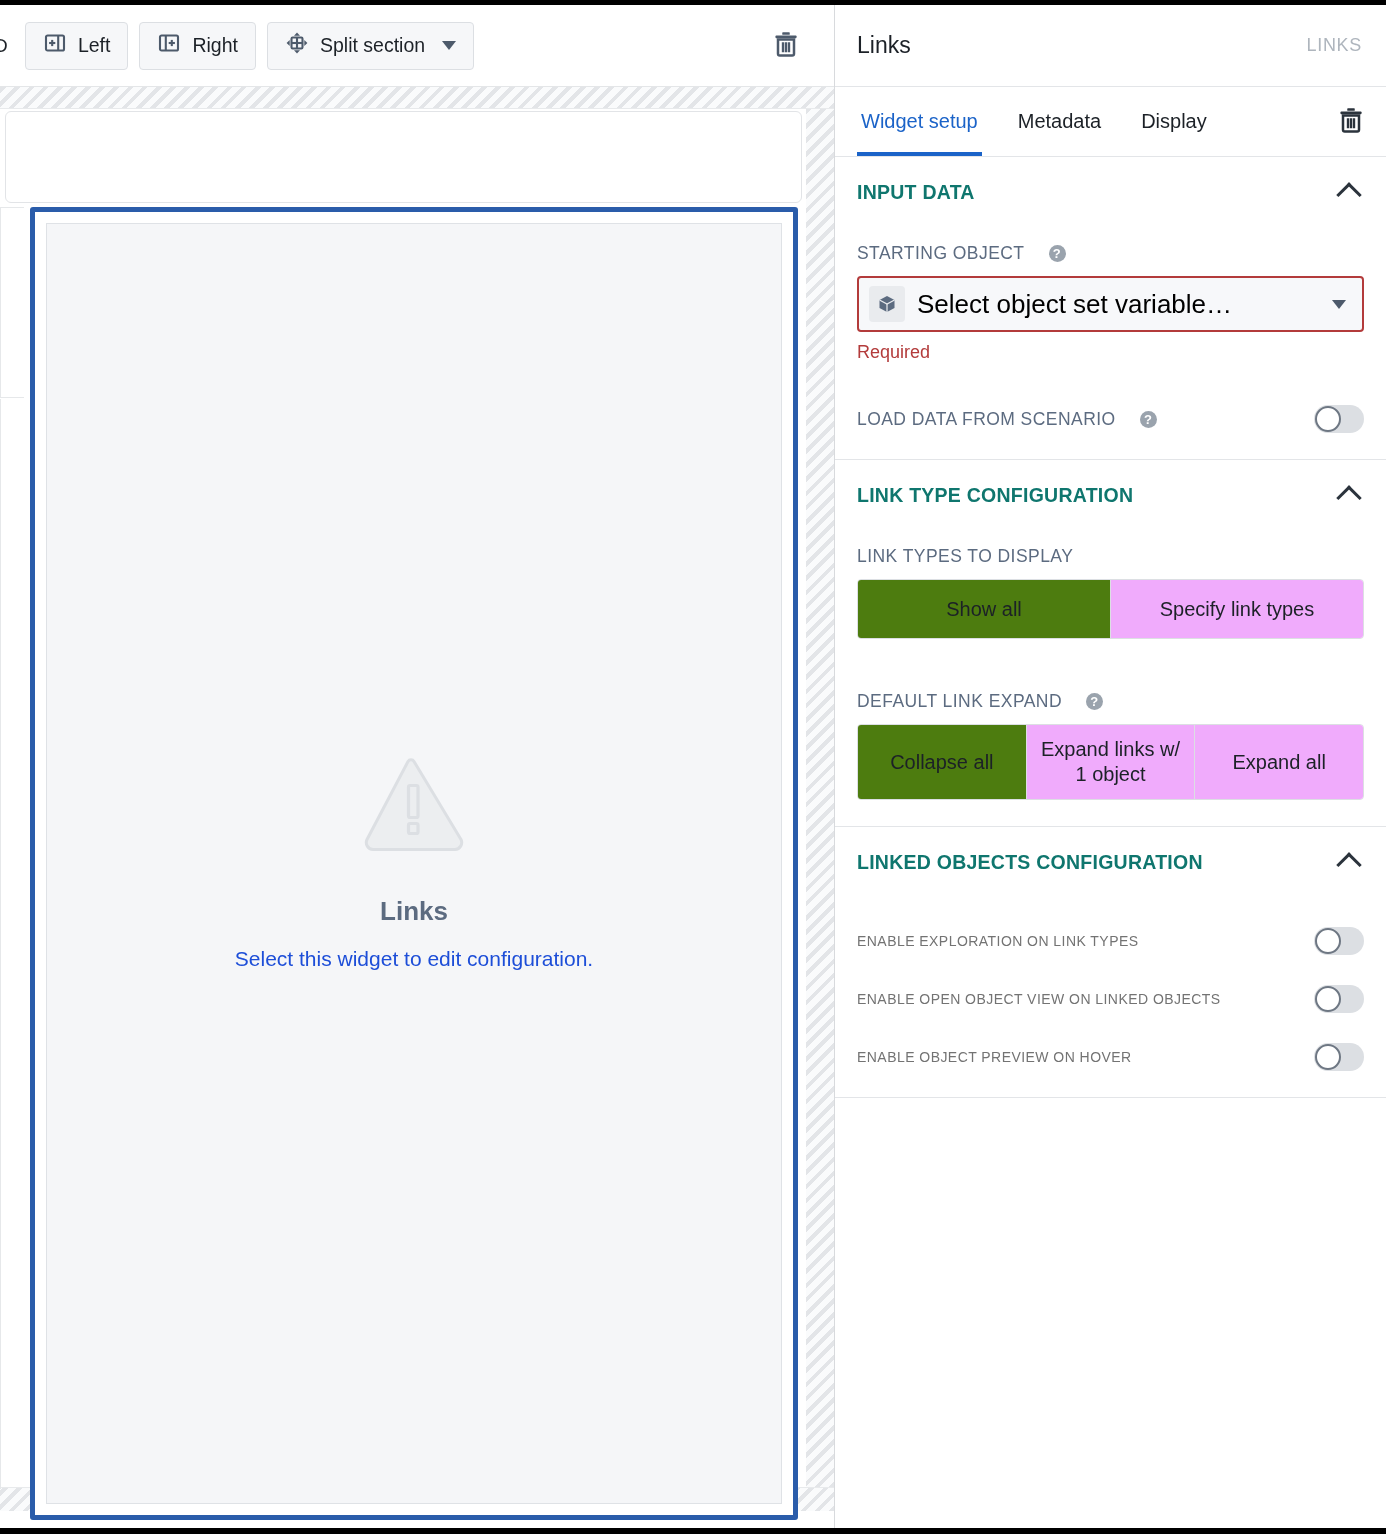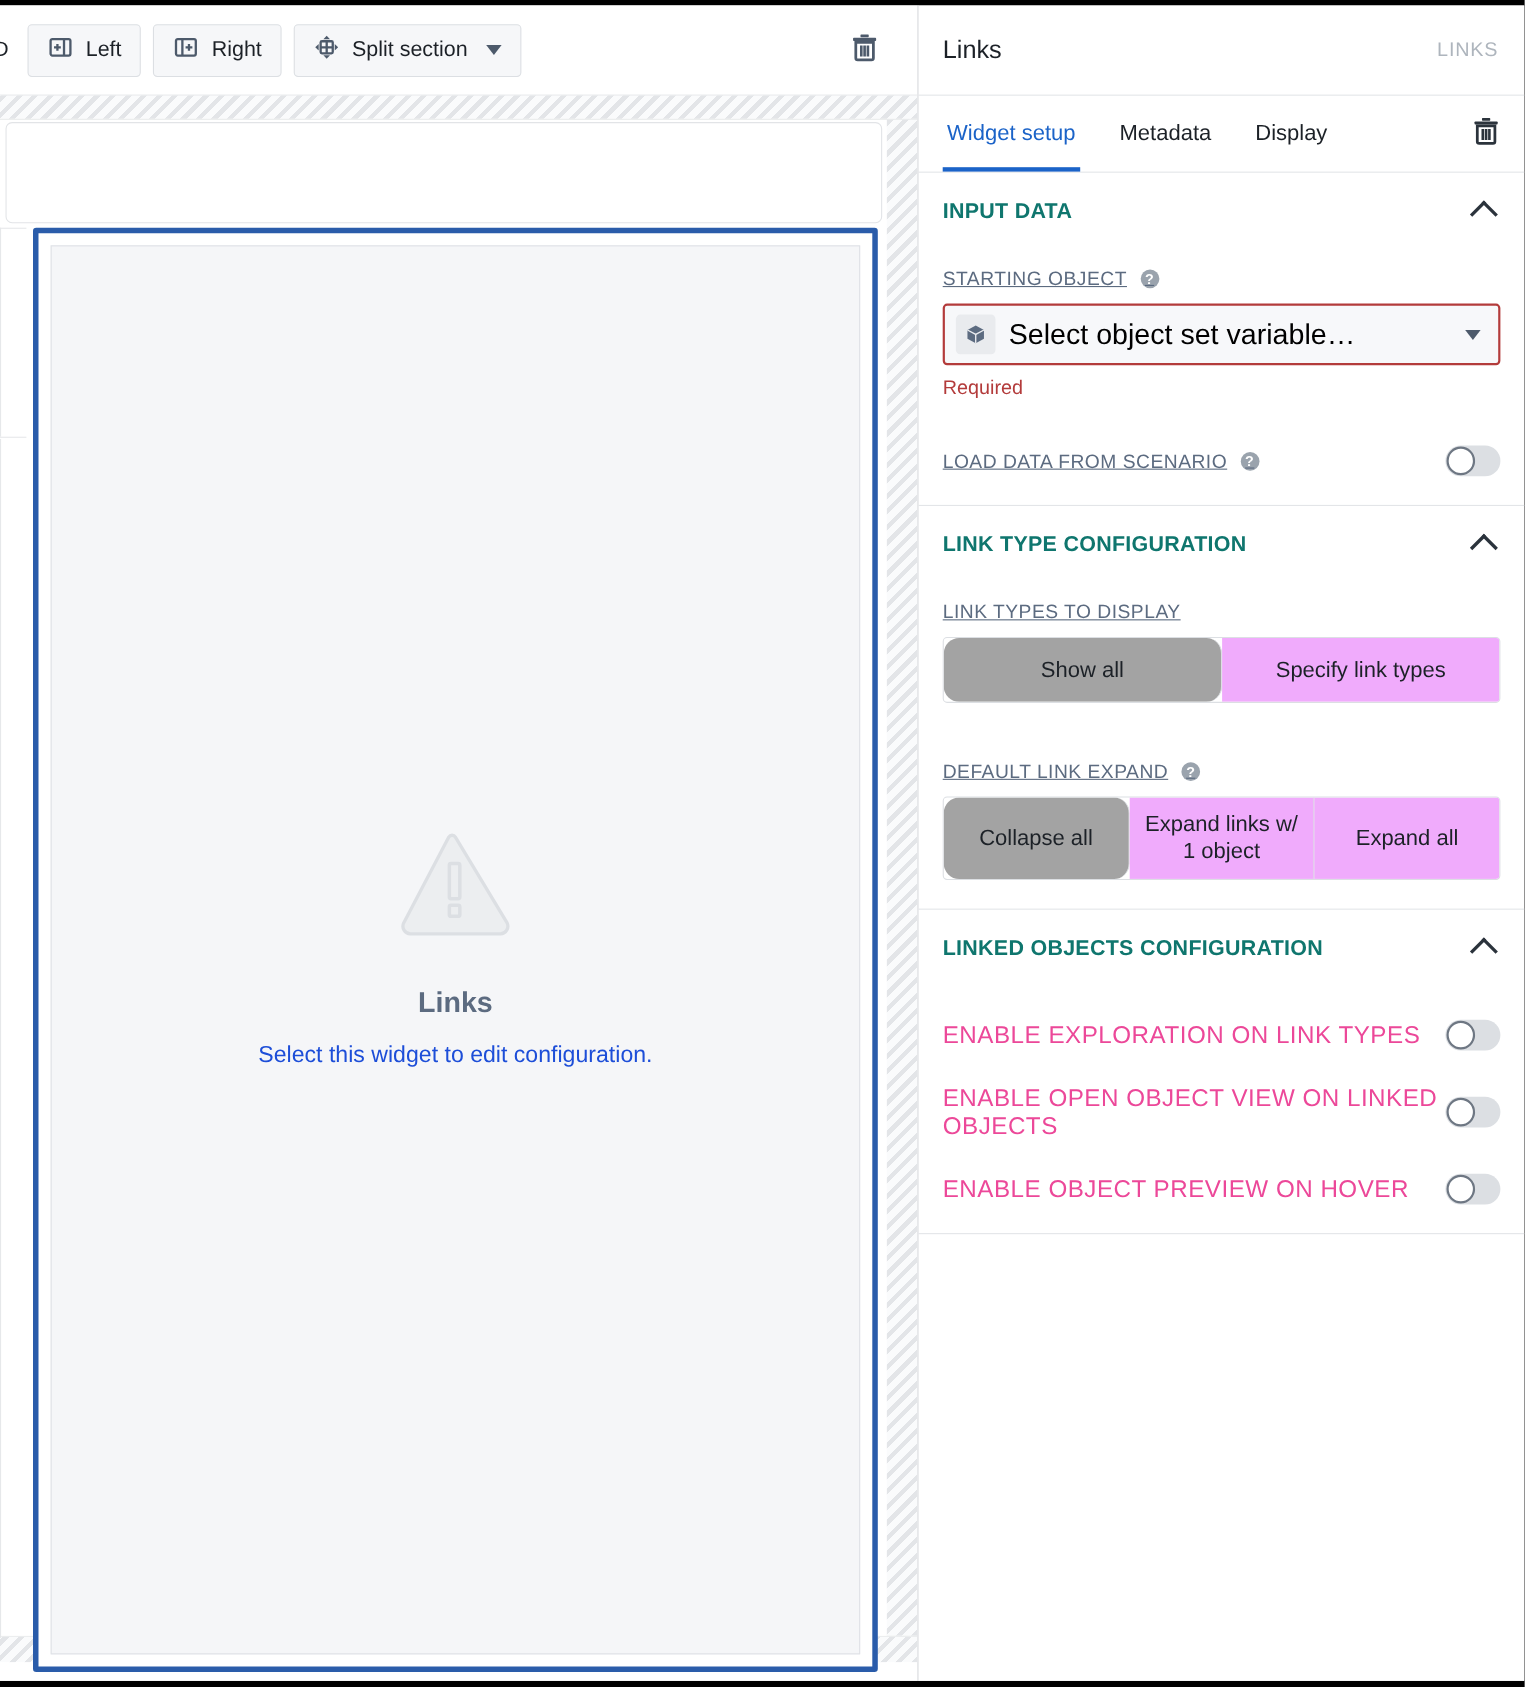--- a/index.html
+++ b/index.html
@@ -206,24 +206,24 @@
   .section-head-spacer { flex: 1 1 auto; }
   .chevron-up {
     width: 18px; height: 18px;
     border-left: 3px solid #2b333c;
     border-top: 3px solid #2b333c;
     transform: rotate(45deg);
     margin-right: 6px; margin-top: 6px;
   }
 
   .field-label {
-    display: flex; align-items: center; gap: 12px;
+    display: flex; align-items: center; gap: 24px;
     font-size: 17.5px; color: #5c6b80;
     letter-spacing: .45px;
-    margin-top: 16px; margin-bottom: 12px; text-decoration: underline;
+    margin-top: 16px; margin-bottom: 12px;
   }
   .help-dot {
     width: 17px; height: 17px; border-radius: 50%;
     background: #9aa3ad; color: #ffffff;
     font-size: 13px; font-weight: bold;
     display: inline-flex; align-items: center; justify-content: center;
     line-height: 1;
     cursor: pointer;
   }
 
@@ -285,30 +285,30 @@
     display: flex; align-items: center; justify-content: center;
     text-align: center;
     font-size: 20px; color: #1c2127;
     background: #f0abfc;
     cursor: pointer;
     padding: 6px 8px;
     line-height: 1.25;
     border-right: 1px solid #dcdfe3;
   }
   .seg-item:last-child { border-right: none; }
-  .seg-item.selected { background: #a3a3a3; border-radius: 14px; }
+  .seg-item.selected { background: #4d7c0f; }
   .seg-3 .seg-item { min-height: 74px; }
   .spacer-36 { height: 36px; }
 
   .linked-toggle-row {
     display: flex; align-items: center;
     margin-top: 30px;
   }
   .linked-toggle-label {
-    font-size: 22px; color: #ec4899; letter-spacing: .45px;
+    font-size: 14px; color: #737373; letter-spacing: .45px;
   }
 </style>
 </head>
 <body>
 
 <div id="root">
 
   <div class="frame-bar frame-top"></div>
   <div class="frame-bar frame-bottom"></div>
 

